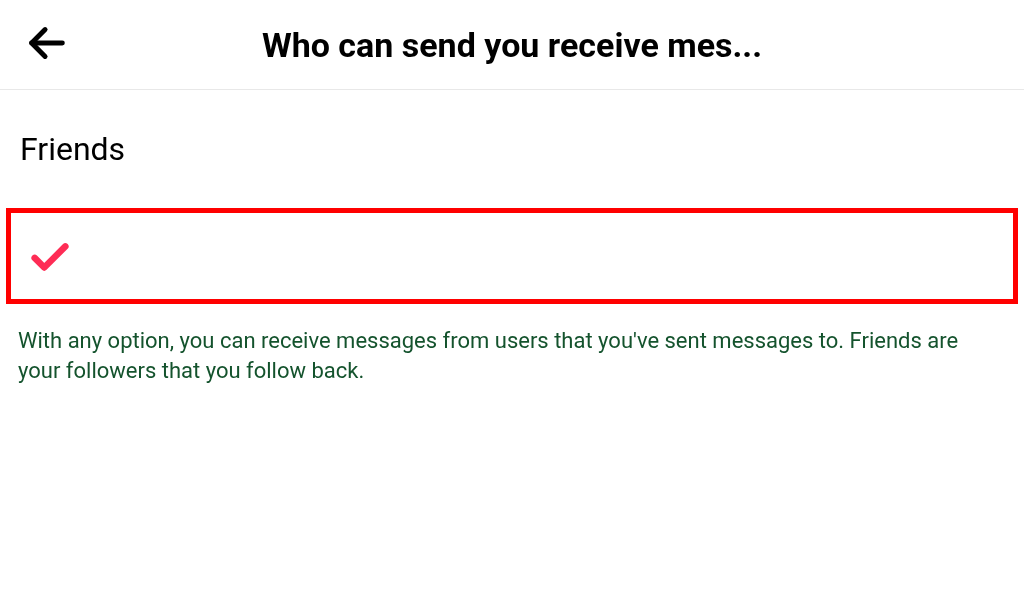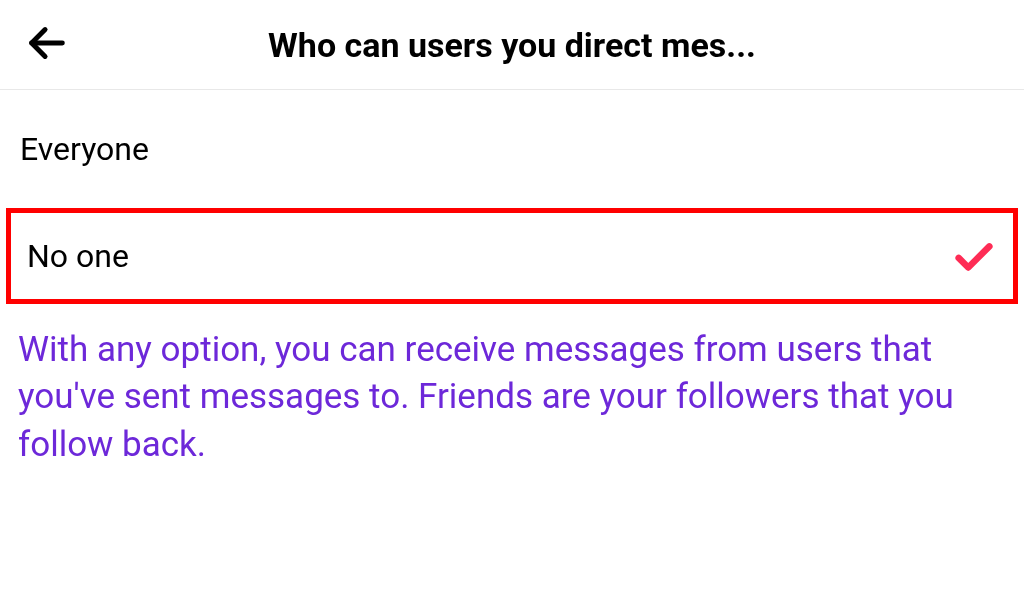--- a/index.html
+++ b/index.html
@@ -71,51 +71,50 @@
       border: 5px solid #ff0000;
       padding: 20px 16px;
       margin: 0 6px;
     }
     .check-icon {
       display: flex;
       align-items: center;
     }
     .helper-text {
       padding: 22px 18px;
-      font-size: 35px;
-      color: #6d28d9;
+      font-size: 22px;
+      color: #14532d;
       line-height: 1.35;
     }
   </style>
 </head>
 <body>
 
 <div class="header">
   <button class="back-btn">
     <span>
       <svg width="46" height="46" viewBox="0 0 24 24" fill="none" stroke="#000" stroke-width="2.6" stroke-linecap="round" stroke-linejoin="round">
         <line x1="20" y1="12" x2="4" y2="12"></line>
         <polyline points="11 5 4 12 11 19"></polyline>
       </svg>
     </span>
   </button>
   <div class="title-wrap">
-    <h1 class="page-title">Who can users you direct mes...</h1>
+    <h1 class="page-title">Who can send you receive mes...</h1>
   </div>
 </div>
 
 <div class="options">
 
   <div class="option-row">
-    <span class="option-label">Everyone</span>
+    <span class="option-label">Friends</span>
   </div>
 
 
   <div class="option-row highlighted">
-    <span class="option-label">No one</span>
     <span class="check-icon">
       <svg width="46" height="46" viewBox="0 0 24 24" fill="none" stroke="#fe2c55" stroke-width="3.4" stroke-linecap="round" stroke-linejoin="round">
         <polyline points="4 13 9 18 20 7"></polyline>
       </svg>
     </span>
   </div>
 
 </div>
 
 <p class="helper-text">With any option, you can receive messages from users that you've sent messages to. Friends are your followers that you follow back.</p>

